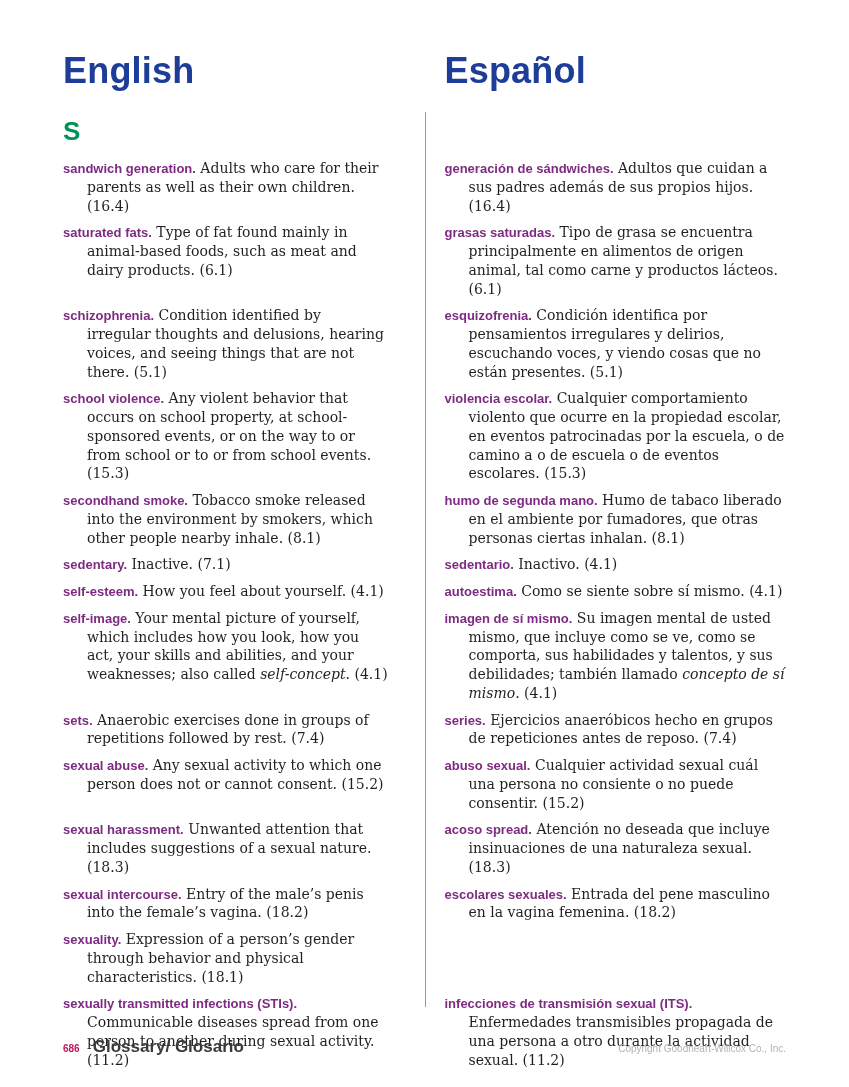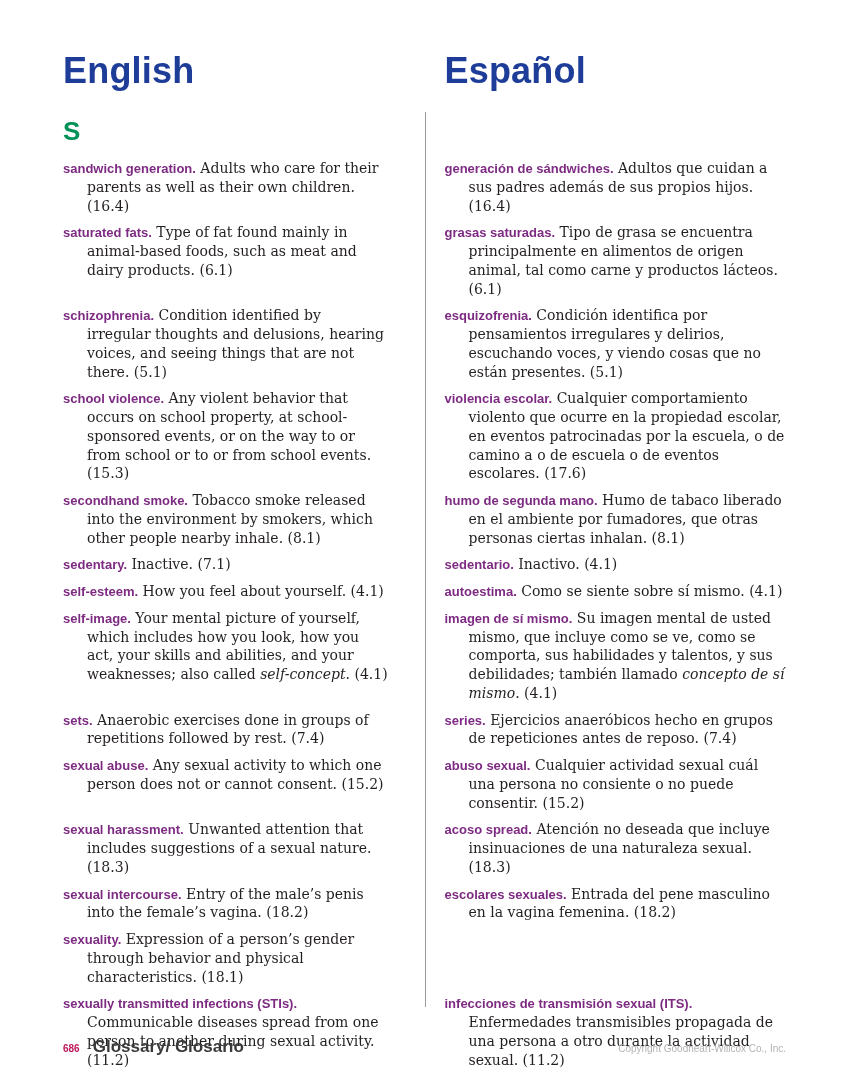--- a/index.html
+++ b/index.html
@@ -134,21 +134,21 @@
         </div>
         <div class="cell right">
           <p class="entry"><span class="term">esquizofrenia.</span><span class="def"> Condición identifica por pensamientos irregulares y delirios, escuchando voces, y viendo cosas que no están presentes. (5.1)</span></p>
         </div>
       </div>
       <div class="pair">
         <div class="cell left">
           <p class="entry"><span class="term">school violence.</span><span class="def"> Any violent behavior that occurs on school property, at school-sponsored events, or on the way to or from school or to or from school events. (15.3)</span></p>
         </div>
         <div class="cell right">
-          <p class="entry"><span class="term">violencia escolar.</span><span class="def"> Cualquier comportamiento violento que ocurre en la propiedad escolar, en eventos patrocinadas por la escuela, o de camino a o de escuela o de eventos escolares. (17.6)</span></p>
+          <p class="entry"><span class="term">violencia escolar.</span><span class="def"> Cualquier comportamiento violento que ocurre en la propiedad escolar, en eventos patrocinadas por la escuela, o de camino a o de escuela o de eventos escolares. (15.3)</span></p>
         </div>
       </div>
       <div class="pair">
         <div class="cell left">
           <p class="entry"><span class="term">secondhand smoke.</span><span class="def"> Tobacco smoke released into the environment by smokers, which other people nearby inhale. (8.1)</span></p>
         </div>
         <div class="cell right">
           <p class="entry"><span class="term">humo de segunda mano.</span><span class="def"> Humo de tabaco liberado en el ambiente por fumadores, que otras personas ciertas inhalan. (8.1)</span></p>
         </div>
       </div>

